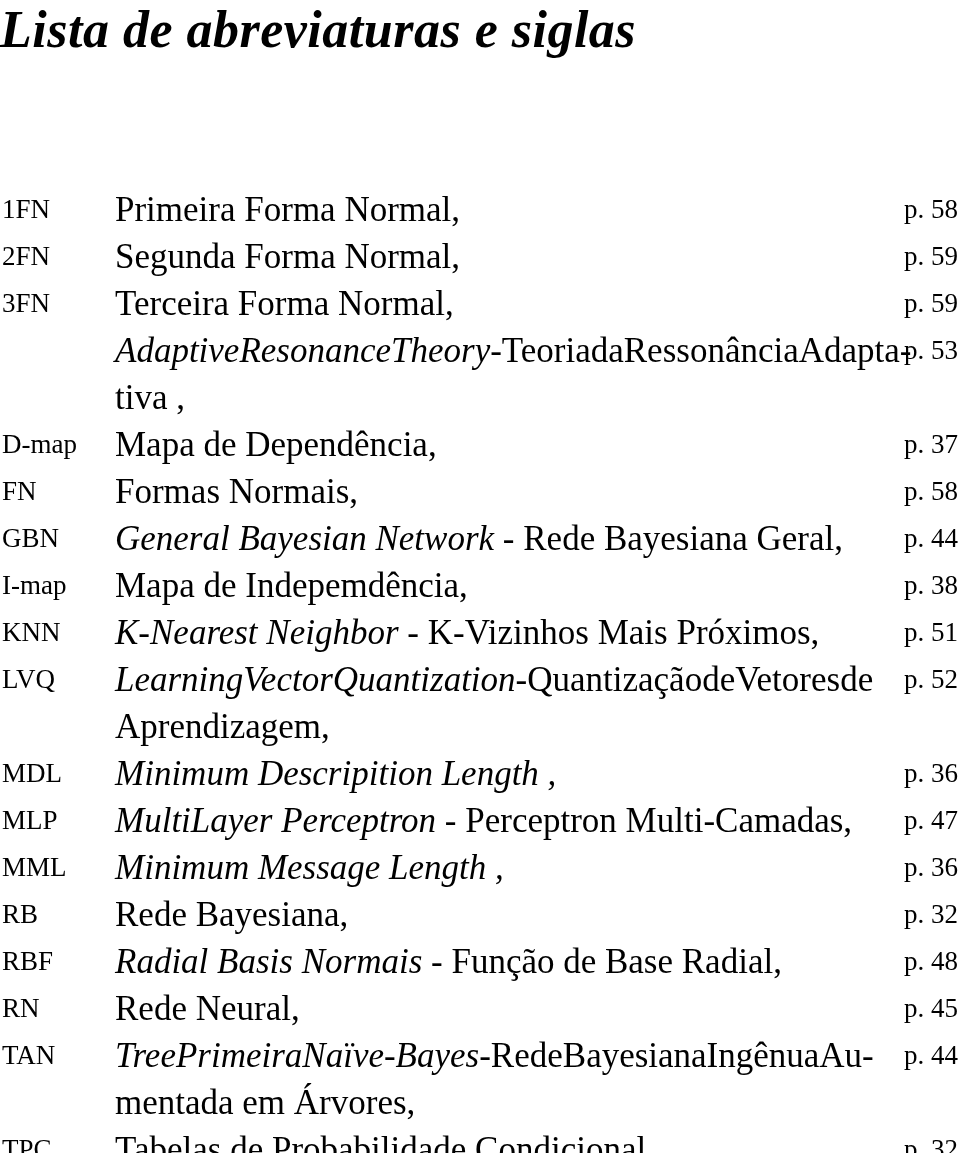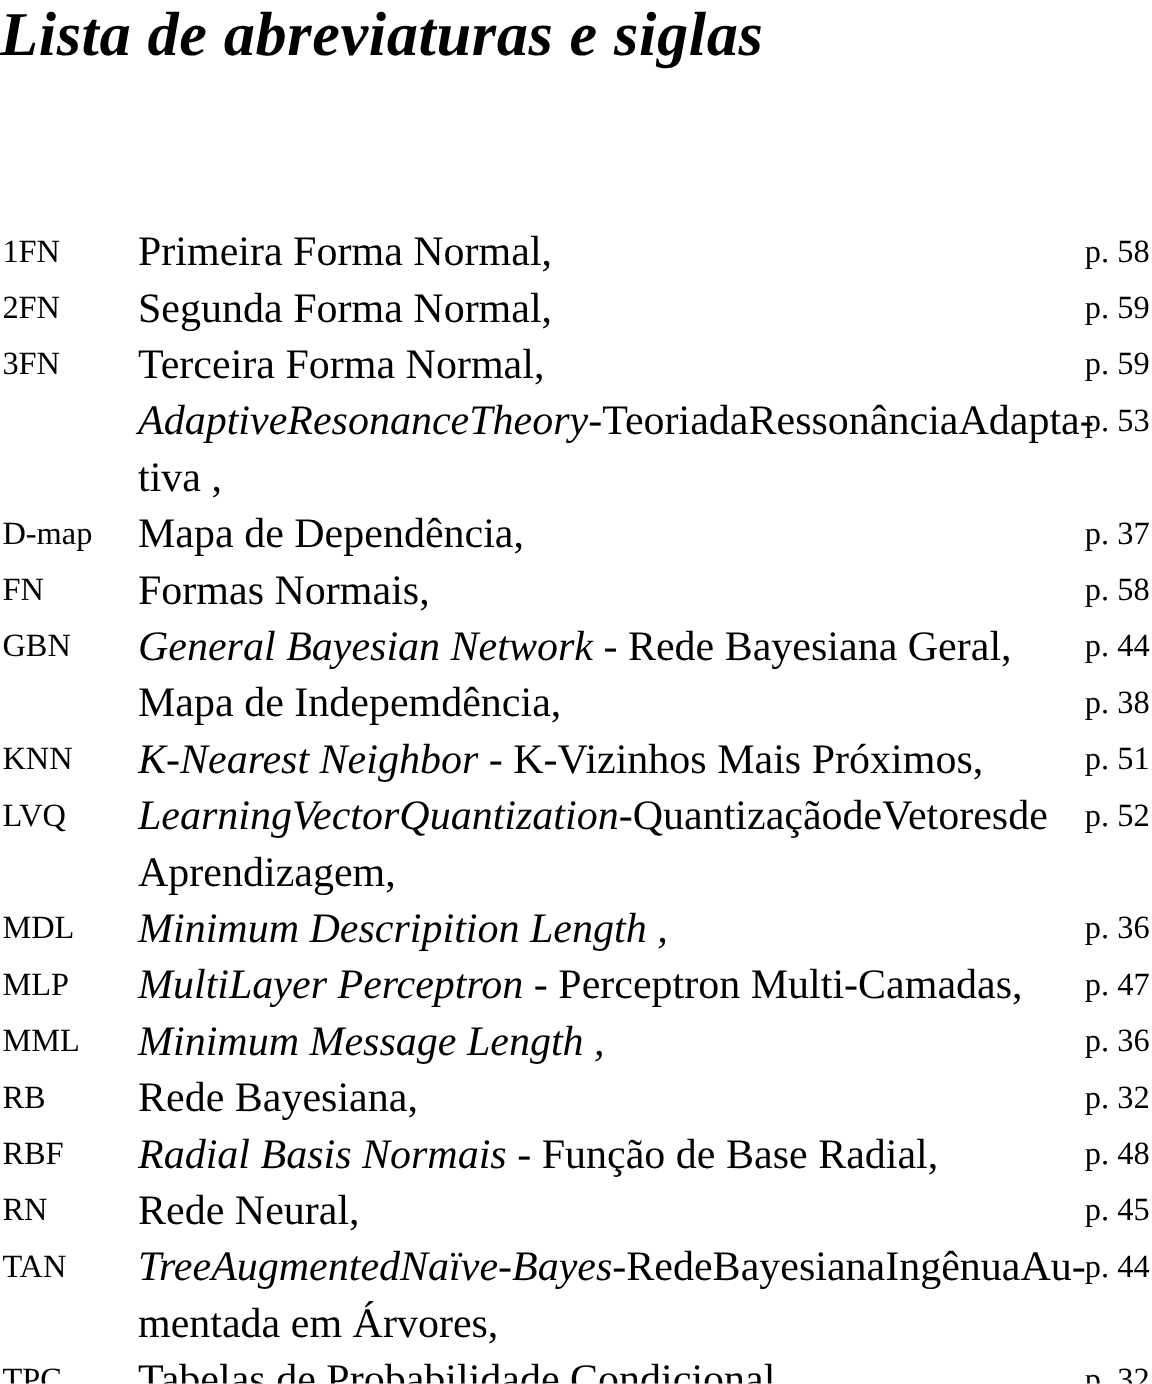--- a/index.html
+++ b/index.html
@@ -176,20 +176,21 @@
       </div>
       <div class="entry">
         <div class="line">
           <div class="acronym">GBN</div>
           <div class="desc"><span class="it">General Bayesian Network</span><span class=""> - Rede Bayesiana Geral,</span></div>
           <div class="page-num">p. 44</div>
         </div>
       </div>
       <div class="entry">
         <div class="line">
+          <div class="acronym">I-map</div>
           <div class="desc"><span class="">Mapa de Indepemdência,</span></div>
           <div class="page-num">p. 38</div>
         </div>
       </div>
       <div class="entry">
         <div class="line">
           <div class="acronym">KNN</div>
           <div class="desc"><span class="it">K-Nearest Neighbor</span><span class=""> - K-Vizinhos Mais Próximos,</span></div>
           <div class="page-num">p. 51</div>
         </div>
@@ -253,21 +254,21 @@
           <div class="acronym">RN</div>
           <div class="desc"><span class="">Rede Neural,</span></div>
           <div class="page-num">p. 45</div>
         </div>
       </div>
       <div class="entry">
         <div class="line">
           <div class="acronym">TAN</div>
           <div class="desc justified">
             <span class="it">Tree</span>
-            <span class="it">Augmented</span>
+            <span class="it">Primeira</span>
             <span class="it">Naïve-Bayes</span>
             <span>-</span>
             <span>Rede</span>
             <span>Bayesiana</span>
             <span>Ingênua</span>
             <span>Au-</span>
           </div>
           <div class="page-num">p. 44</div>
         </div>
         <div class="cont">

